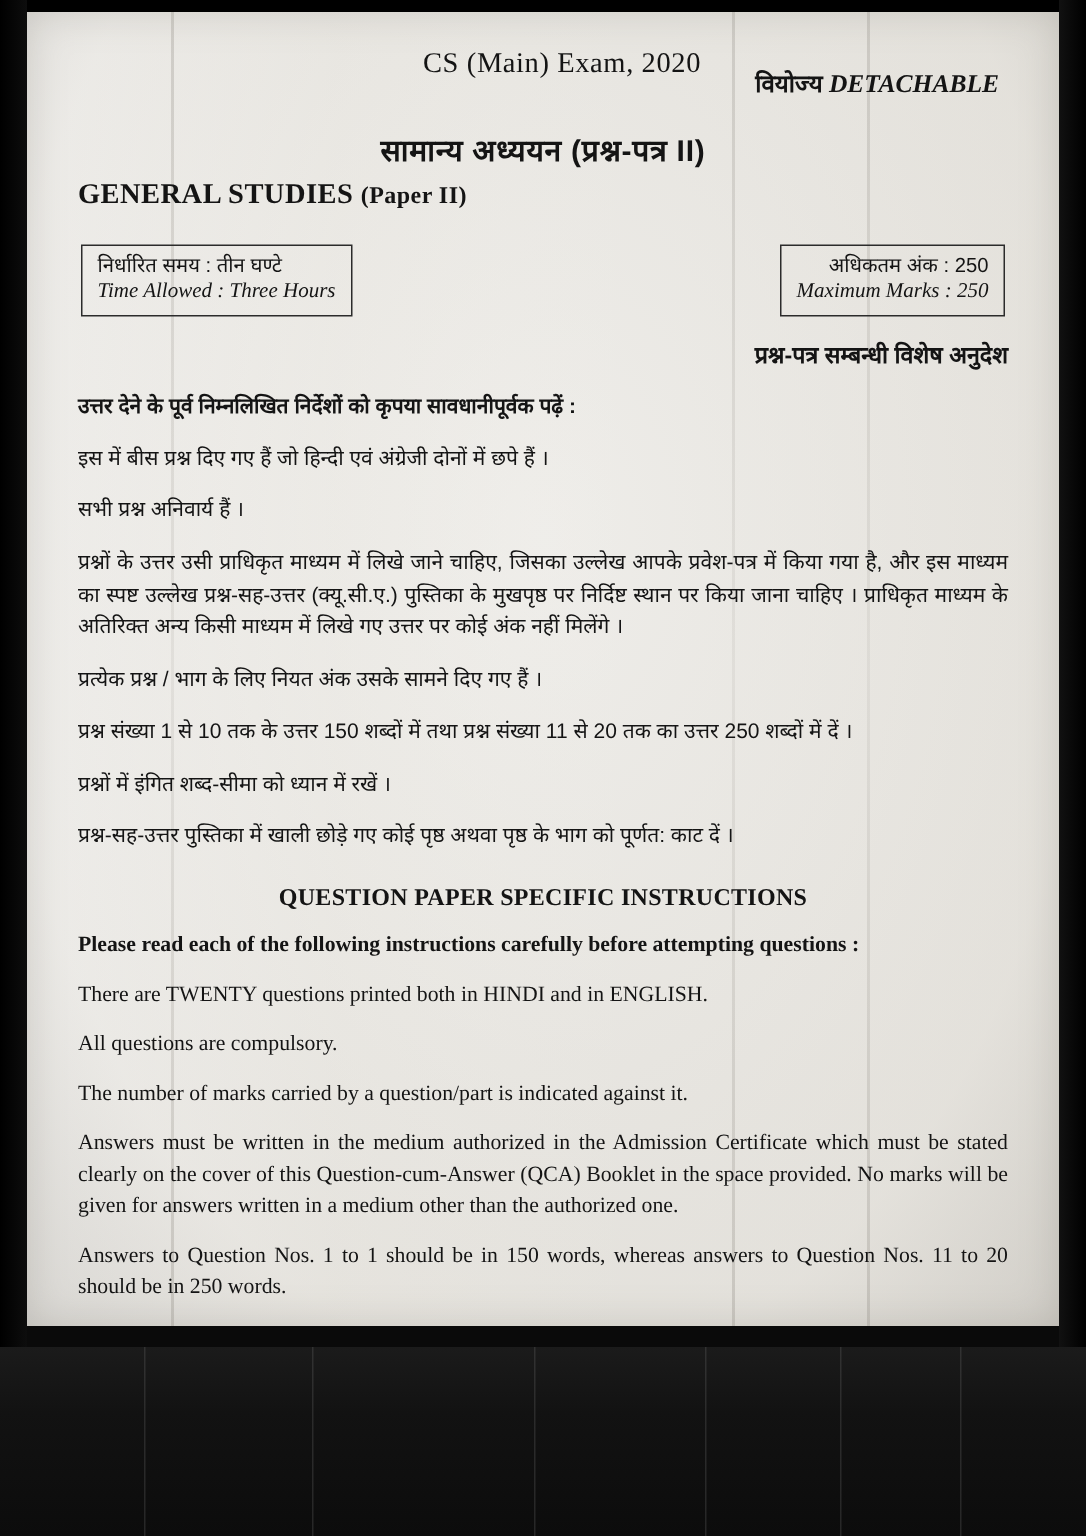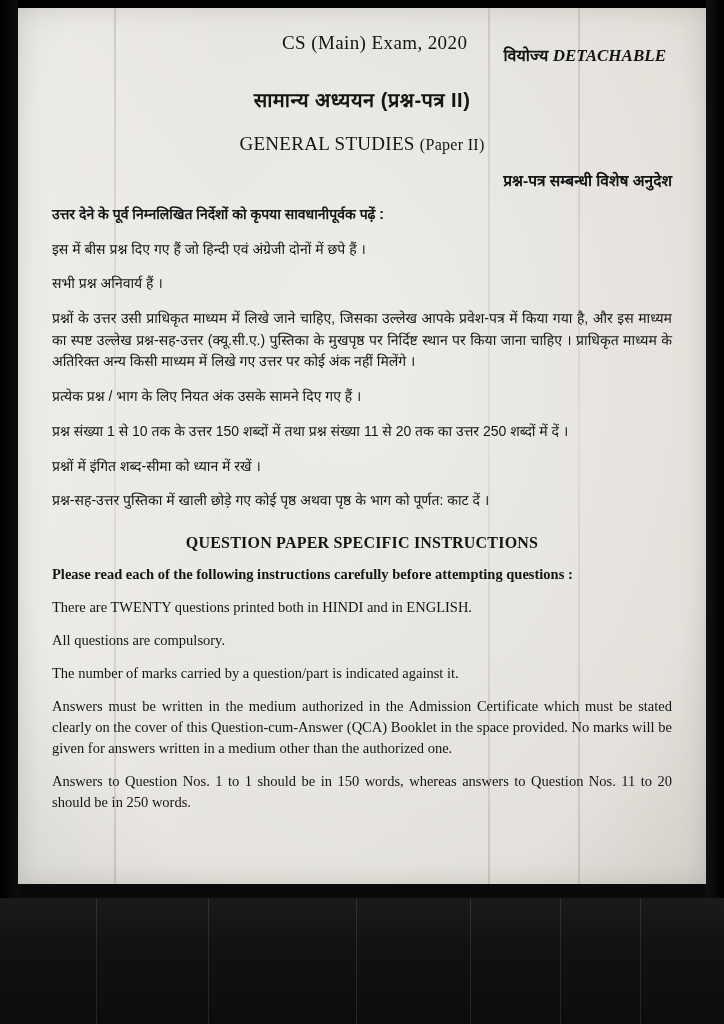--- a/index.html
+++ b/index.html
@@ -90,24 +90,23 @@
   .title-hi {
     text-align: center;
     font-family: "Liberation Sans", sans-serif;
     font-weight: bold;
     font-size: 20px;
     margin-top: 22px;
     letter-spacing: 0.5px;
   }
   .title-hi .small { font-size: 20px; font-weight: bold; }
   .title-en {
-    text-align: center;
     font-size: 19px;
-    font-weight: normal;
-    margin-top: 20px;
+    font-weight: bold;
+    margin-top: 6px;
     letter-spacing: 0.3px;
   }
   .title-en .small { font-size: 16px; }
 
   .boxes {
     position: relative;
     margin-top: 22px;
     height: 48px;
   }
   .box {
@@ -222,20 +221,30 @@
       <div class="title-hi">
         <span>सामान्य  अध्ययन</span>
         <span class="small">(प्रश्न-पत्र II)</span>
       </div>
 
       <div class="title-en">
         <span>GENERAL STUDIES</span>
         <span class="small">(Paper II)</span>
       </div>
 
+      <div class="boxes">
+        <div class="box left">
+          <div class="hi">निर्धारित समय : तीन घण्टे</div>
+          <div class="en">Time Allowed : Three Hours</div>
+        </div>
+        <div class="box right">
+          <div class="hi">अधिकतम अंक : 250</div>
+          <div class="en">Maximum Marks : 250</div>
+        </div>
+      </div>
 
       <div class="section-hi-head">प्रश्न-पत्र सम्बन्धी विशेष अनुदेश</div>
 
       <div class="hi-para bold">उत्तर देने के पूर्व निम्नलिखित निर्देशों को कृपया सावधानीपूर्वक पढ़ें :</div>
       <div class="hi-para">इस में बीस प्रश्न दिए गए हैं जो हिन्दी एवं अंग्रेजी दोनों में छपे हैं ।</div>
       <div class="hi-para">सभी प्रश्न अनिवार्य हैं ।</div>
       <div class="hi-para">प्रश्नों के उत्तर उसी प्राधिकृत माध्यम में लिखे जाने चाहिए, जिसका उल्लेख आपके प्रवेश-पत्र में किया गया है, और इस माध्यम का स्पष्ट उल्लेख प्रश्न-सह-उत्तर (क्यू.सी.ए.) पुस्तिका के मुखपृष्ठ पर निर्दिष्ट स्थान पर किया जाना चाहिए । प्राधिकृत माध्यम के अतिरिक्त अन्य किसी माध्यम में लिखे गए उत्तर पर कोई अंक नहीं मिलेंगे ।</div>
       <div class="hi-para">प्रत्येक प्रश्न / भाग के लिए नियत अंक उसके सामने दिए गए हैं ।</div>
       <div class="hi-para">प्रश्न संख्या 1 से 10 तक के उत्तर 150 शब्दों में तथा प्रश्न संख्या 11 से 20 तक का उत्तर 250 शब्दों में दें ।</div>
       <div class="hi-para">प्रश्नों में इंगित शब्द-सीमा को ध्यान में रखें ।</div>

